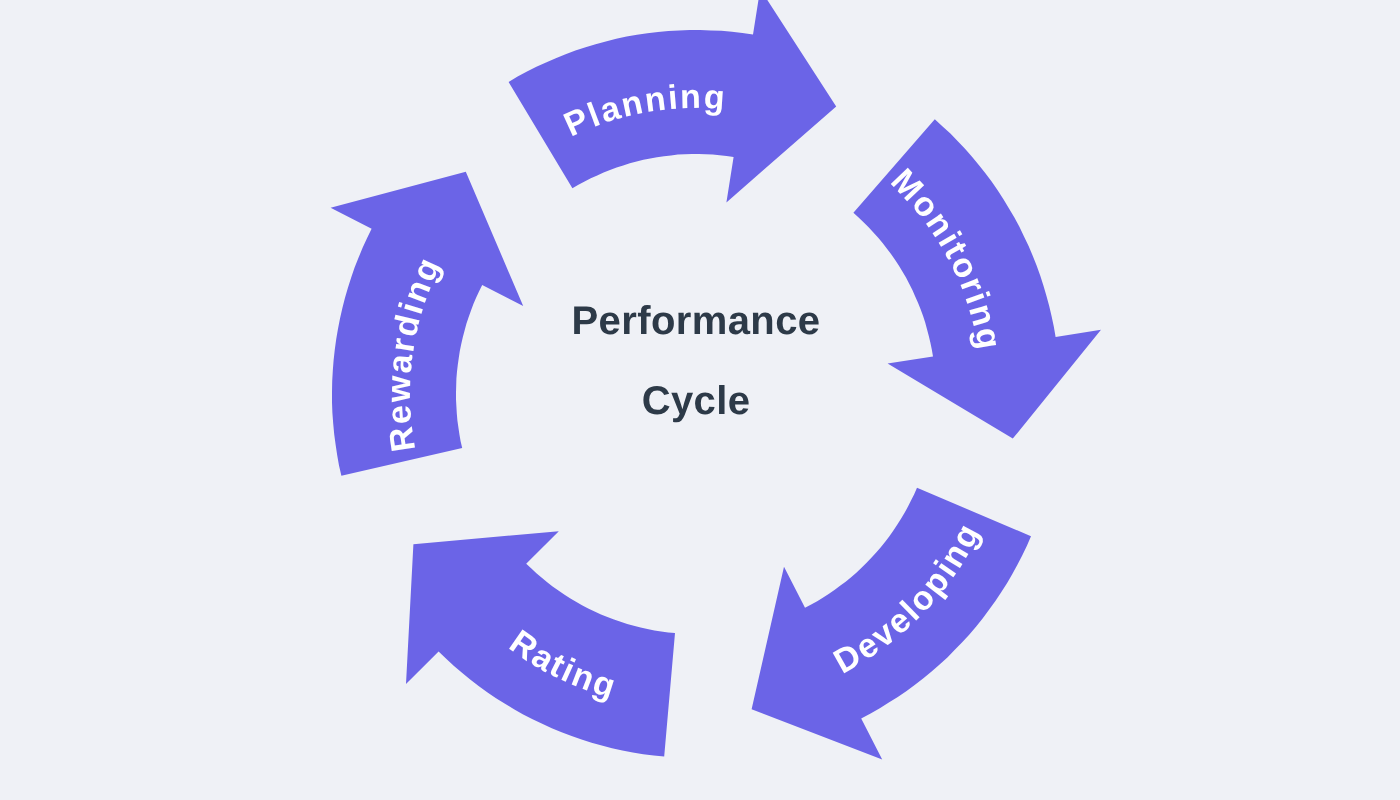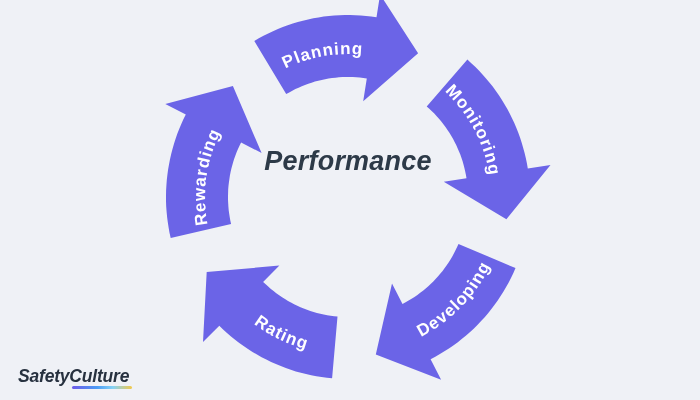--- a/index.html
+++ b/index.html
@@ -14,23 +14,22 @@
   }
   #cycle-svg{position:absolute;left:0;top:0;}
   .arc-label{
     font-family:"Liberation Sans",sans-serif;
     font-size:17px;font-weight:bold;letter-spacing:1px;
     fill:var(--label);
   }
   .title{
     position:absolute;left:198px;top:141px;width:300px;
     text-align:center;color:var(--title);
-    font-size:27px;font-weight:bold;line-height:40px;
+    font-size:20px;font-weight:bold;line-height:40px;
     letter-spacing:0.2px;
-    font-style:italic;
   }
   .logo{
     position:absolute;left:18px;top:366px;
     color:var(--logo);font-size:17.5px;font-weight:bold;font-style:italic;
     letter-spacing:-0.2px;white-space:nowrap;
   }
   .logo-part{position:relative;display:inline-block;}
   .logo-bar{
     position:absolute;left:3px;right:-3px;bottom:-2px;height:3px;
     border-radius:2px;display:block;
@@ -60,19 +59,17 @@
         <text class="arc-label"><textPath href="#tp-0" startOffset="50%" text-anchor="middle">Planning</textPath></text>
         <text class="arc-label"><textPath href="#tp-1" startOffset="50%" text-anchor="middle">Monitoring</textPath></text>
         <text class="arc-label"><textPath href="#tp-2" startOffset="50%" text-anchor="middle">Developing</textPath></text>
         <text class="arc-label"><textPath href="#tp-3" startOffset="50%" text-anchor="middle">Rating</textPath></text>
         <text class="arc-label"><textPath href="#tp-4" startOffset="50%" text-anchor="middle">Rewarding</textPath></text>
       </g>
   </svg>
 
   <div class="title">
     <div>Performance</div>
+    <div>Cycle</div>
   </div>
 
-  <div class="logo">
-    <span class="logo-part">Safety</span><span class="logo-part"><span>Culture</span><span class="logo-bar" id="logo-bar" style="background: linear-gradient(90deg, rgb(110, 90, 232) 0%, rgb(75, 156, 245) 42%, rgb(134, 210, 245) 68%, rgb(242, 201, 76) 100%);"></span></span>
-  </div>
 
 </div>
 
 </body></html>

